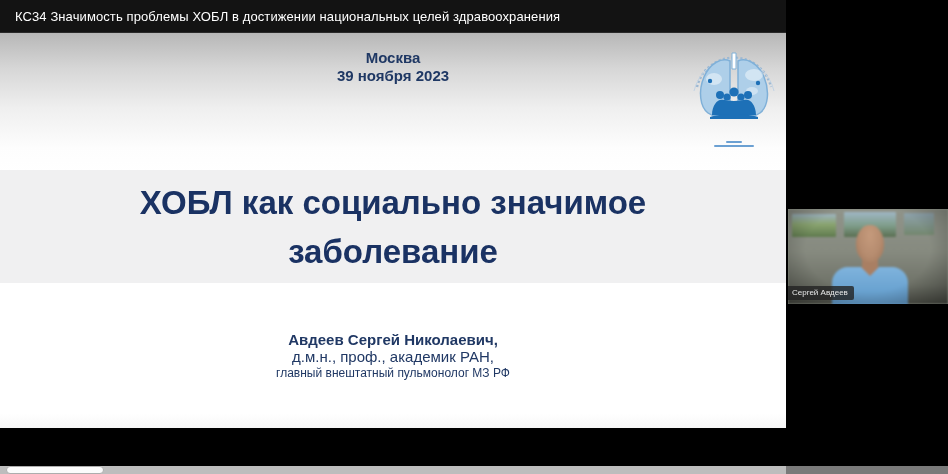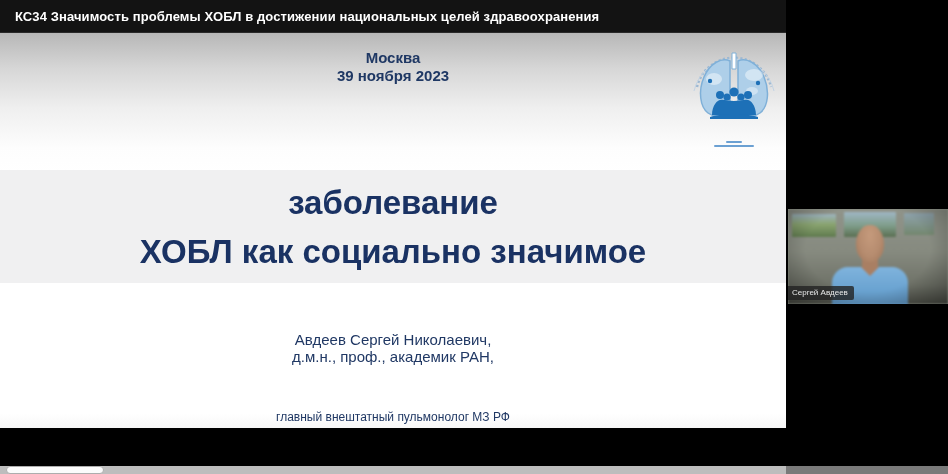--- a/index.html
+++ b/index.html
@@ -21,21 +21,21 @@
     width: 948px; height: 33px;
     background: #131313;
     display: flex;
     align-items: center;
     padding-left: 15px;
     border-bottom: 1px solid #2a2a2a;
   }
   .topbar-title {
     color: #ffffff;
     font-size: 13px;
-    font-weight: bold;
+    font-weight: normal;
     letter-spacing: 0.1px;
     white-space: nowrap;
   }
 
   
   .slide {
     position: absolute;
     left: 0; top: 33px;
     width: 786px; height: 395px;
     background: linear-gradient(180deg,
@@ -90,24 +90,24 @@
   }
 
   
   .speaker {
     position: absolute;
     left: 0; top: 297px;
     width: 100%;
     text-align: center;
     color: #203864;
   }
-  .speaker-name   { font-size: 15px; font-weight: normal; line-height: 19px; }
+  .speaker-name   { font-size: 15px; font-weight: bold; line-height: 19px; }
   .speaker-degrees{ font-size: 15px; line-height: 16px; }
   .speaker-affil  { font-size: 11.4px; line-height: 16px; white-space: nowrap; }
-  .speaker-post   { font-size: 12px; line-height: 16px; margin-top: 44px; }
+  .speaker-post   { font-size: 12px; line-height: 16px; }
 
   
   .video-column {
     position: absolute;
     left: 786px; top: 0;
     width: 162px; height: 474px;
     background: #000;
   }
   .video-tile {
     position: absolute;
@@ -228,22 +228,22 @@
           <path d="M 24 82 C 36 78 60 78 72 82 L 72 84 L 24 84 Z"></path>
         </g>
       </svg>
       <div class="logo-caption">
         <div class="cap-line l1"></div>
         <div class="cap-line l2"></div>
       </div>
     </div>
 
     <div class="title-panel">
+      <div class="slide-title-line">ХОБЛ как социально значимое</div>
       <div class="slide-title-line">заболевание</div>
-      <div class="slide-title-line">ХОБЛ как социально значимое</div>
     </div>
 
     <div class="speaker">
       <div class="speaker-name">Авдеев Сергей Николаевич,</div>
       <div class="speaker-degrees">д.м.н., проф., академик РАН,</div>
       <div class="speaker-post">главный внештатный пульмонолог МЗ РФ</div>
     </div>
   </div>
 
   <div class="video-column">

